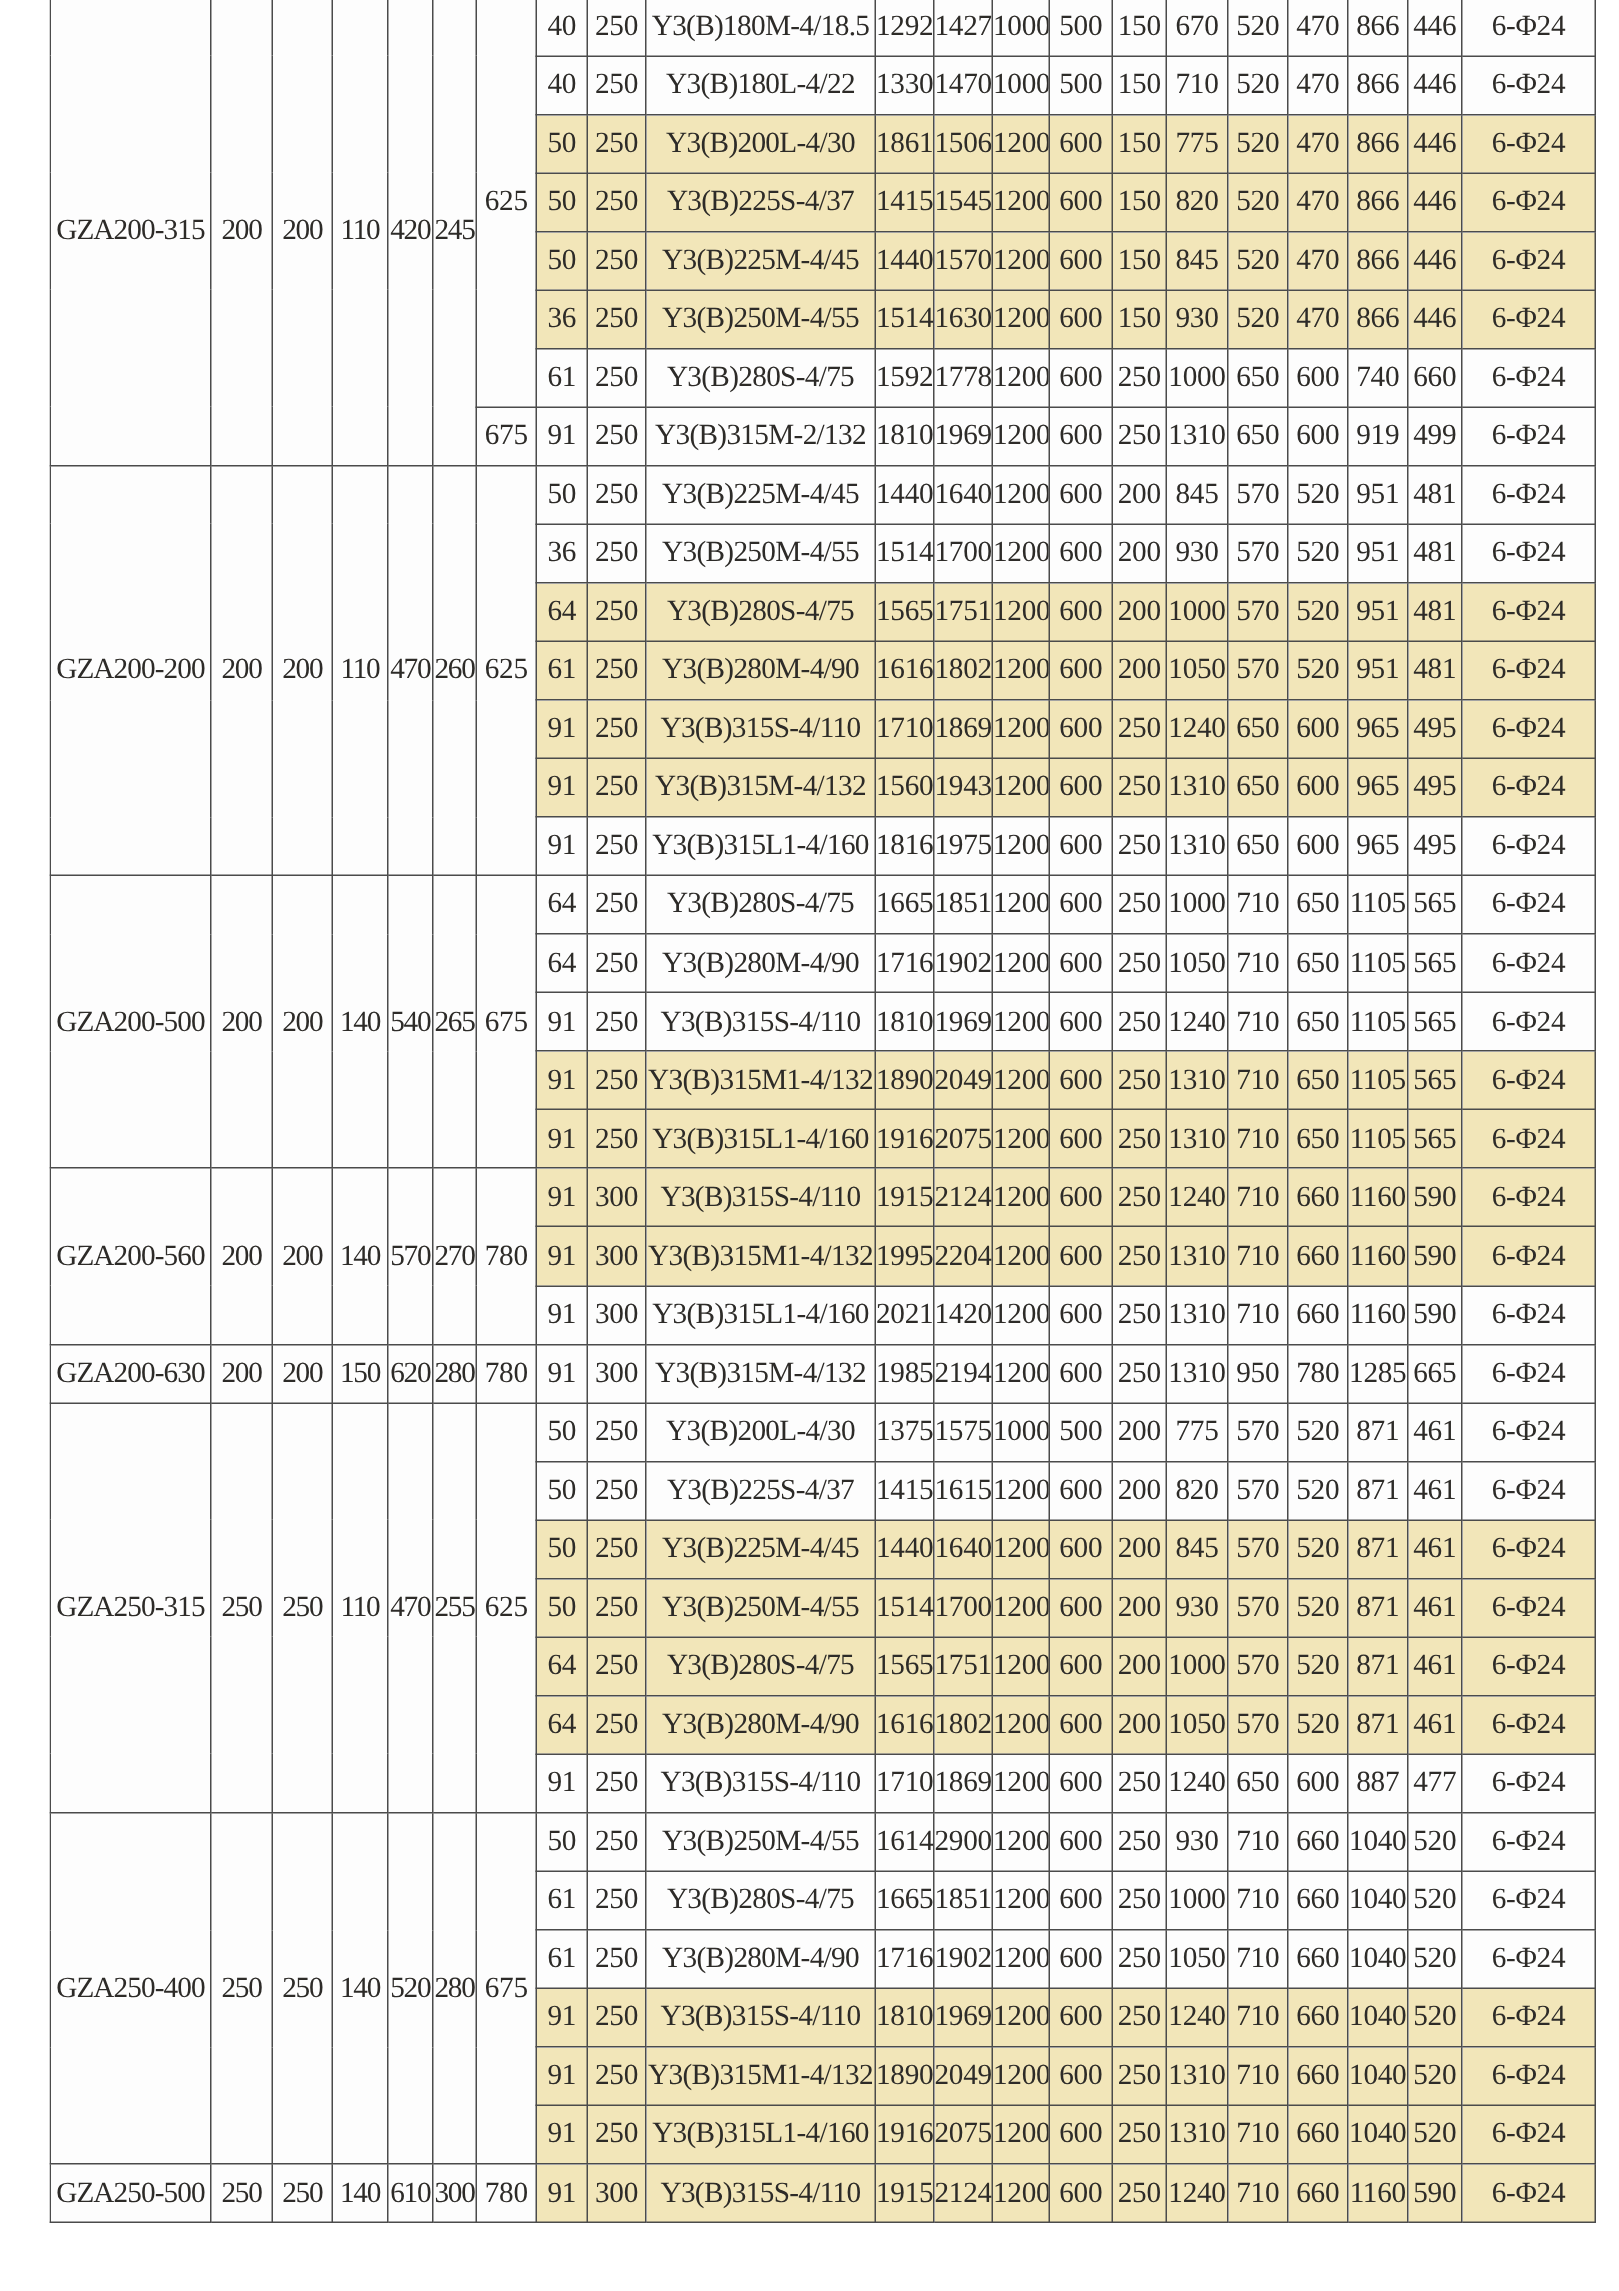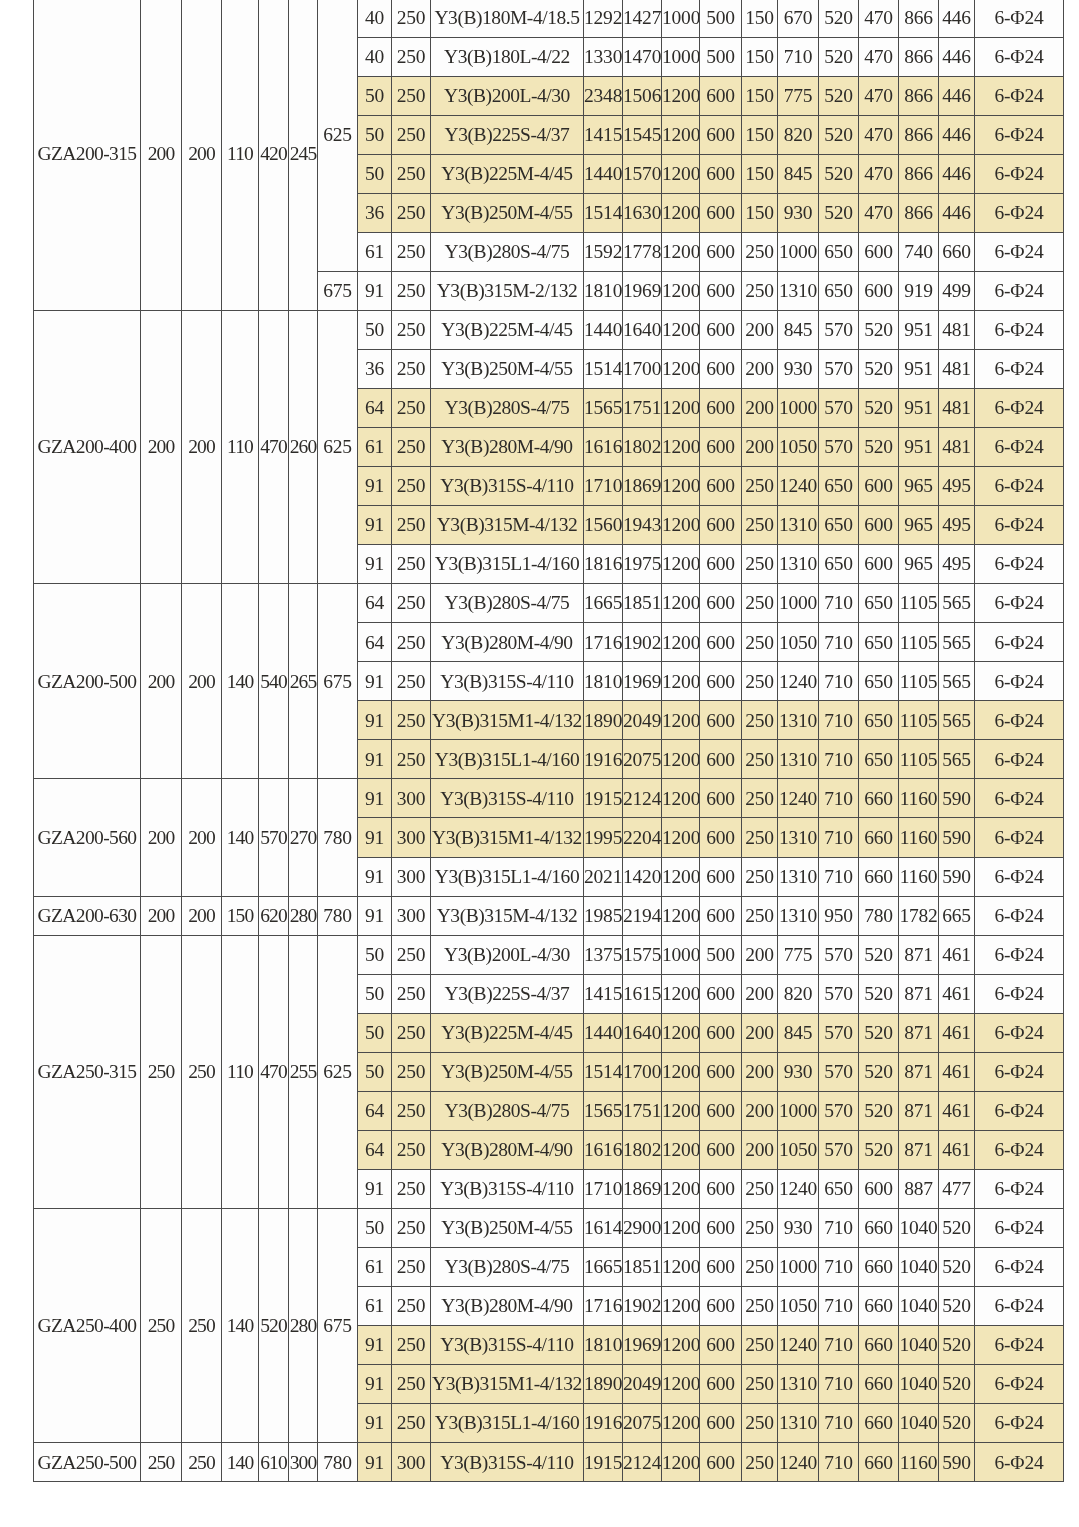--- a/index.html
+++ b/index.html
@@ -106,21 +106,21 @@
           <td>520</td>
           <td>470</td>
           <td>866</td>
           <td>446</td>
           <td>6-Φ24</td>
         </tr>
         <tr>
           <td class="hl">50</td>
           <td class="hl">250</td>
           <td class="motor hl">Y3(B)200L-4/30</td>
-          <td class="hl">2348</td>
+          <td class="hl">1861</td>
           <td class="hl">1506</td>
           <td class="hl">1200</td>
           <td class="hl">600</td>
           <td class="hl">150</td>
           <td class="hl">775</td>
           <td class="hl">520</td>
           <td class="hl">470</td>
           <td class="hl">866</td>
           <td class="hl">446</td>
           <td class="hl">6-Φ24</td>
@@ -200,21 +200,21 @@
           <td>600</td>
           <td>250</td>
           <td>1310</td>
           <td>650</td>
           <td>600</td>
           <td>919</td>
           <td>499</td>
           <td>6-Φ24</td>
         </tr>
         <tr>
-          <td rowspan="7" class="model">GZA200-400</td>
+          <td rowspan="7" class="model">GZA200-200</td>
           <td rowspan="7" class="dim">200</td>
           <td rowspan="7" class="dim">200</td>
           <td rowspan="7" class="dim">110</td>
           <td rowspan="7" class="dim">470</td>
           <td rowspan="7" class="dim">260</td>
           <td rowspan="7">625</td>
           <td>50</td>
           <td>250</td>
           <td class="motor">Y3(B)225M-4/45</td>
           <td>1440</td>
@@ -479,21 +479,21 @@
           <td>300</td>
           <td class="motor">Y3(B)315M-4/132</td>
           <td>1985</td>
           <td>2194</td>
           <td>1200</td>
           <td>600</td>
           <td>250</td>
           <td>1310</td>
           <td>950</td>
           <td>780</td>
-          <td>1782</td>
+          <td>1285</td>
           <td>665</td>
           <td>6-Φ24</td>
         </tr>
         <tr>
           <td rowspan="7" class="model">GZA250-315</td>
           <td rowspan="7" class="dim">250</td>
           <td rowspan="7" class="dim">250</td>
           <td rowspan="7" class="dim">110</td>
           <td rowspan="7" class="dim">470</td>
           <td rowspan="7" class="dim">255</td>

